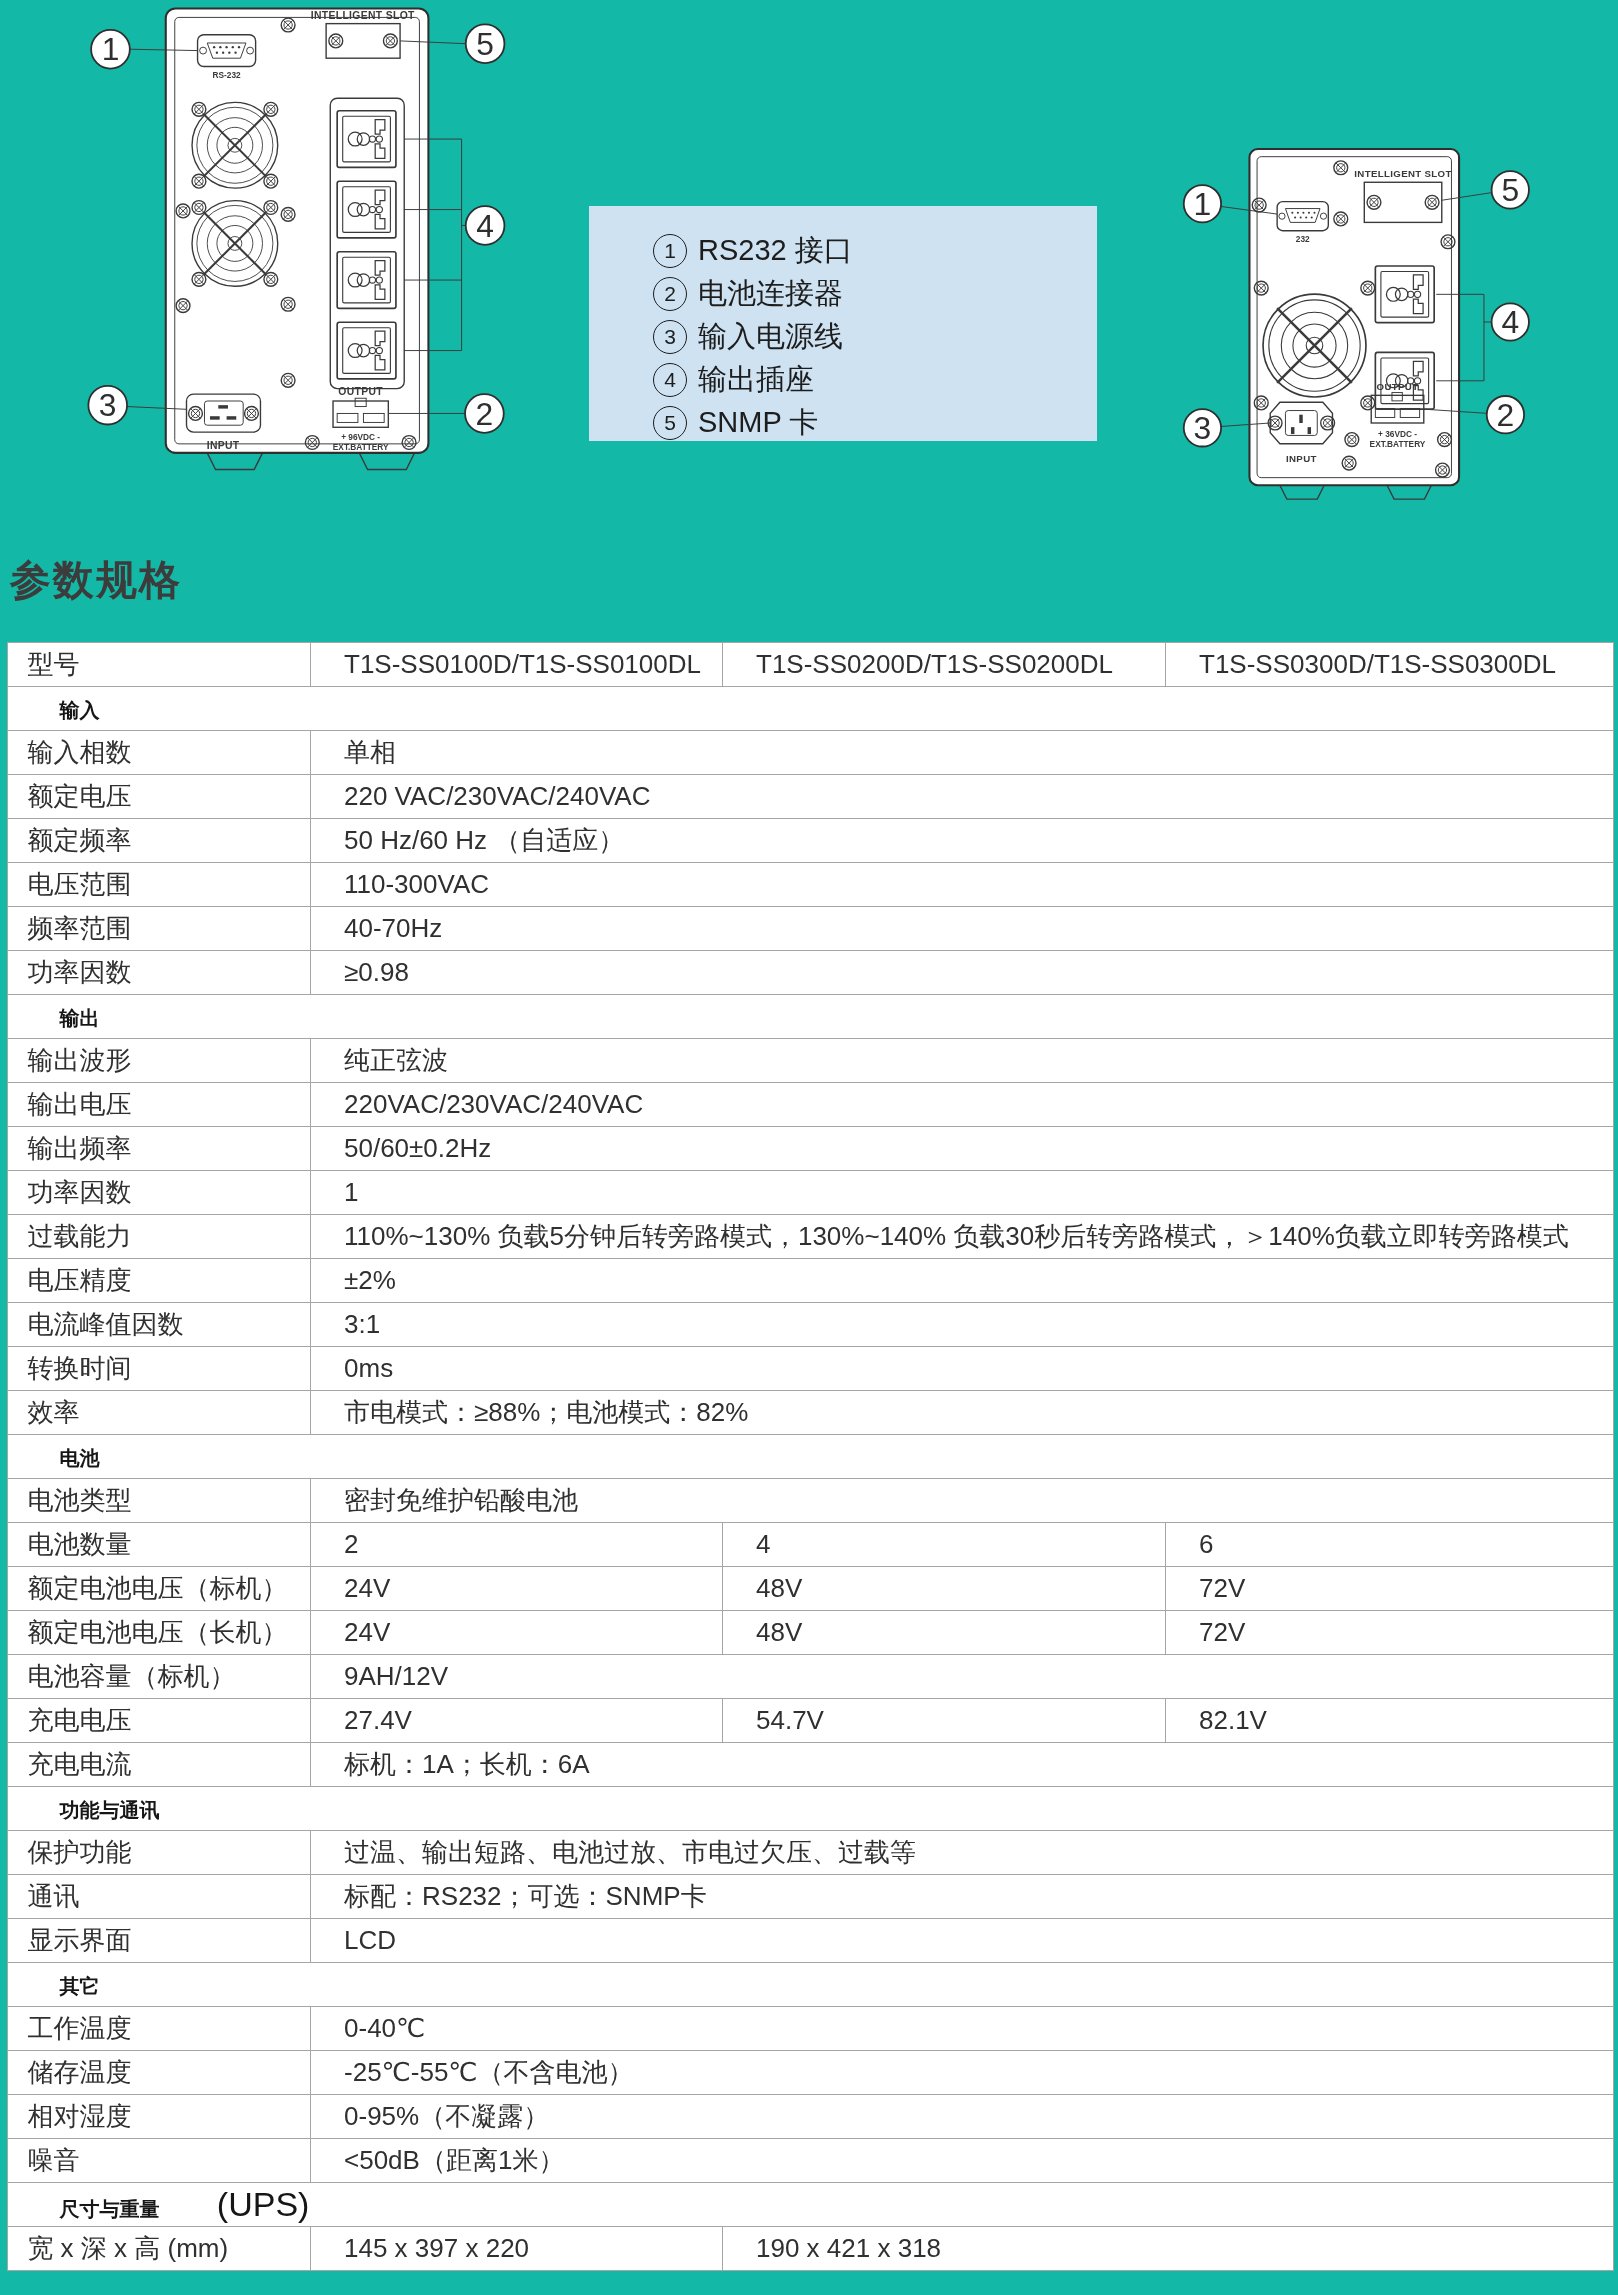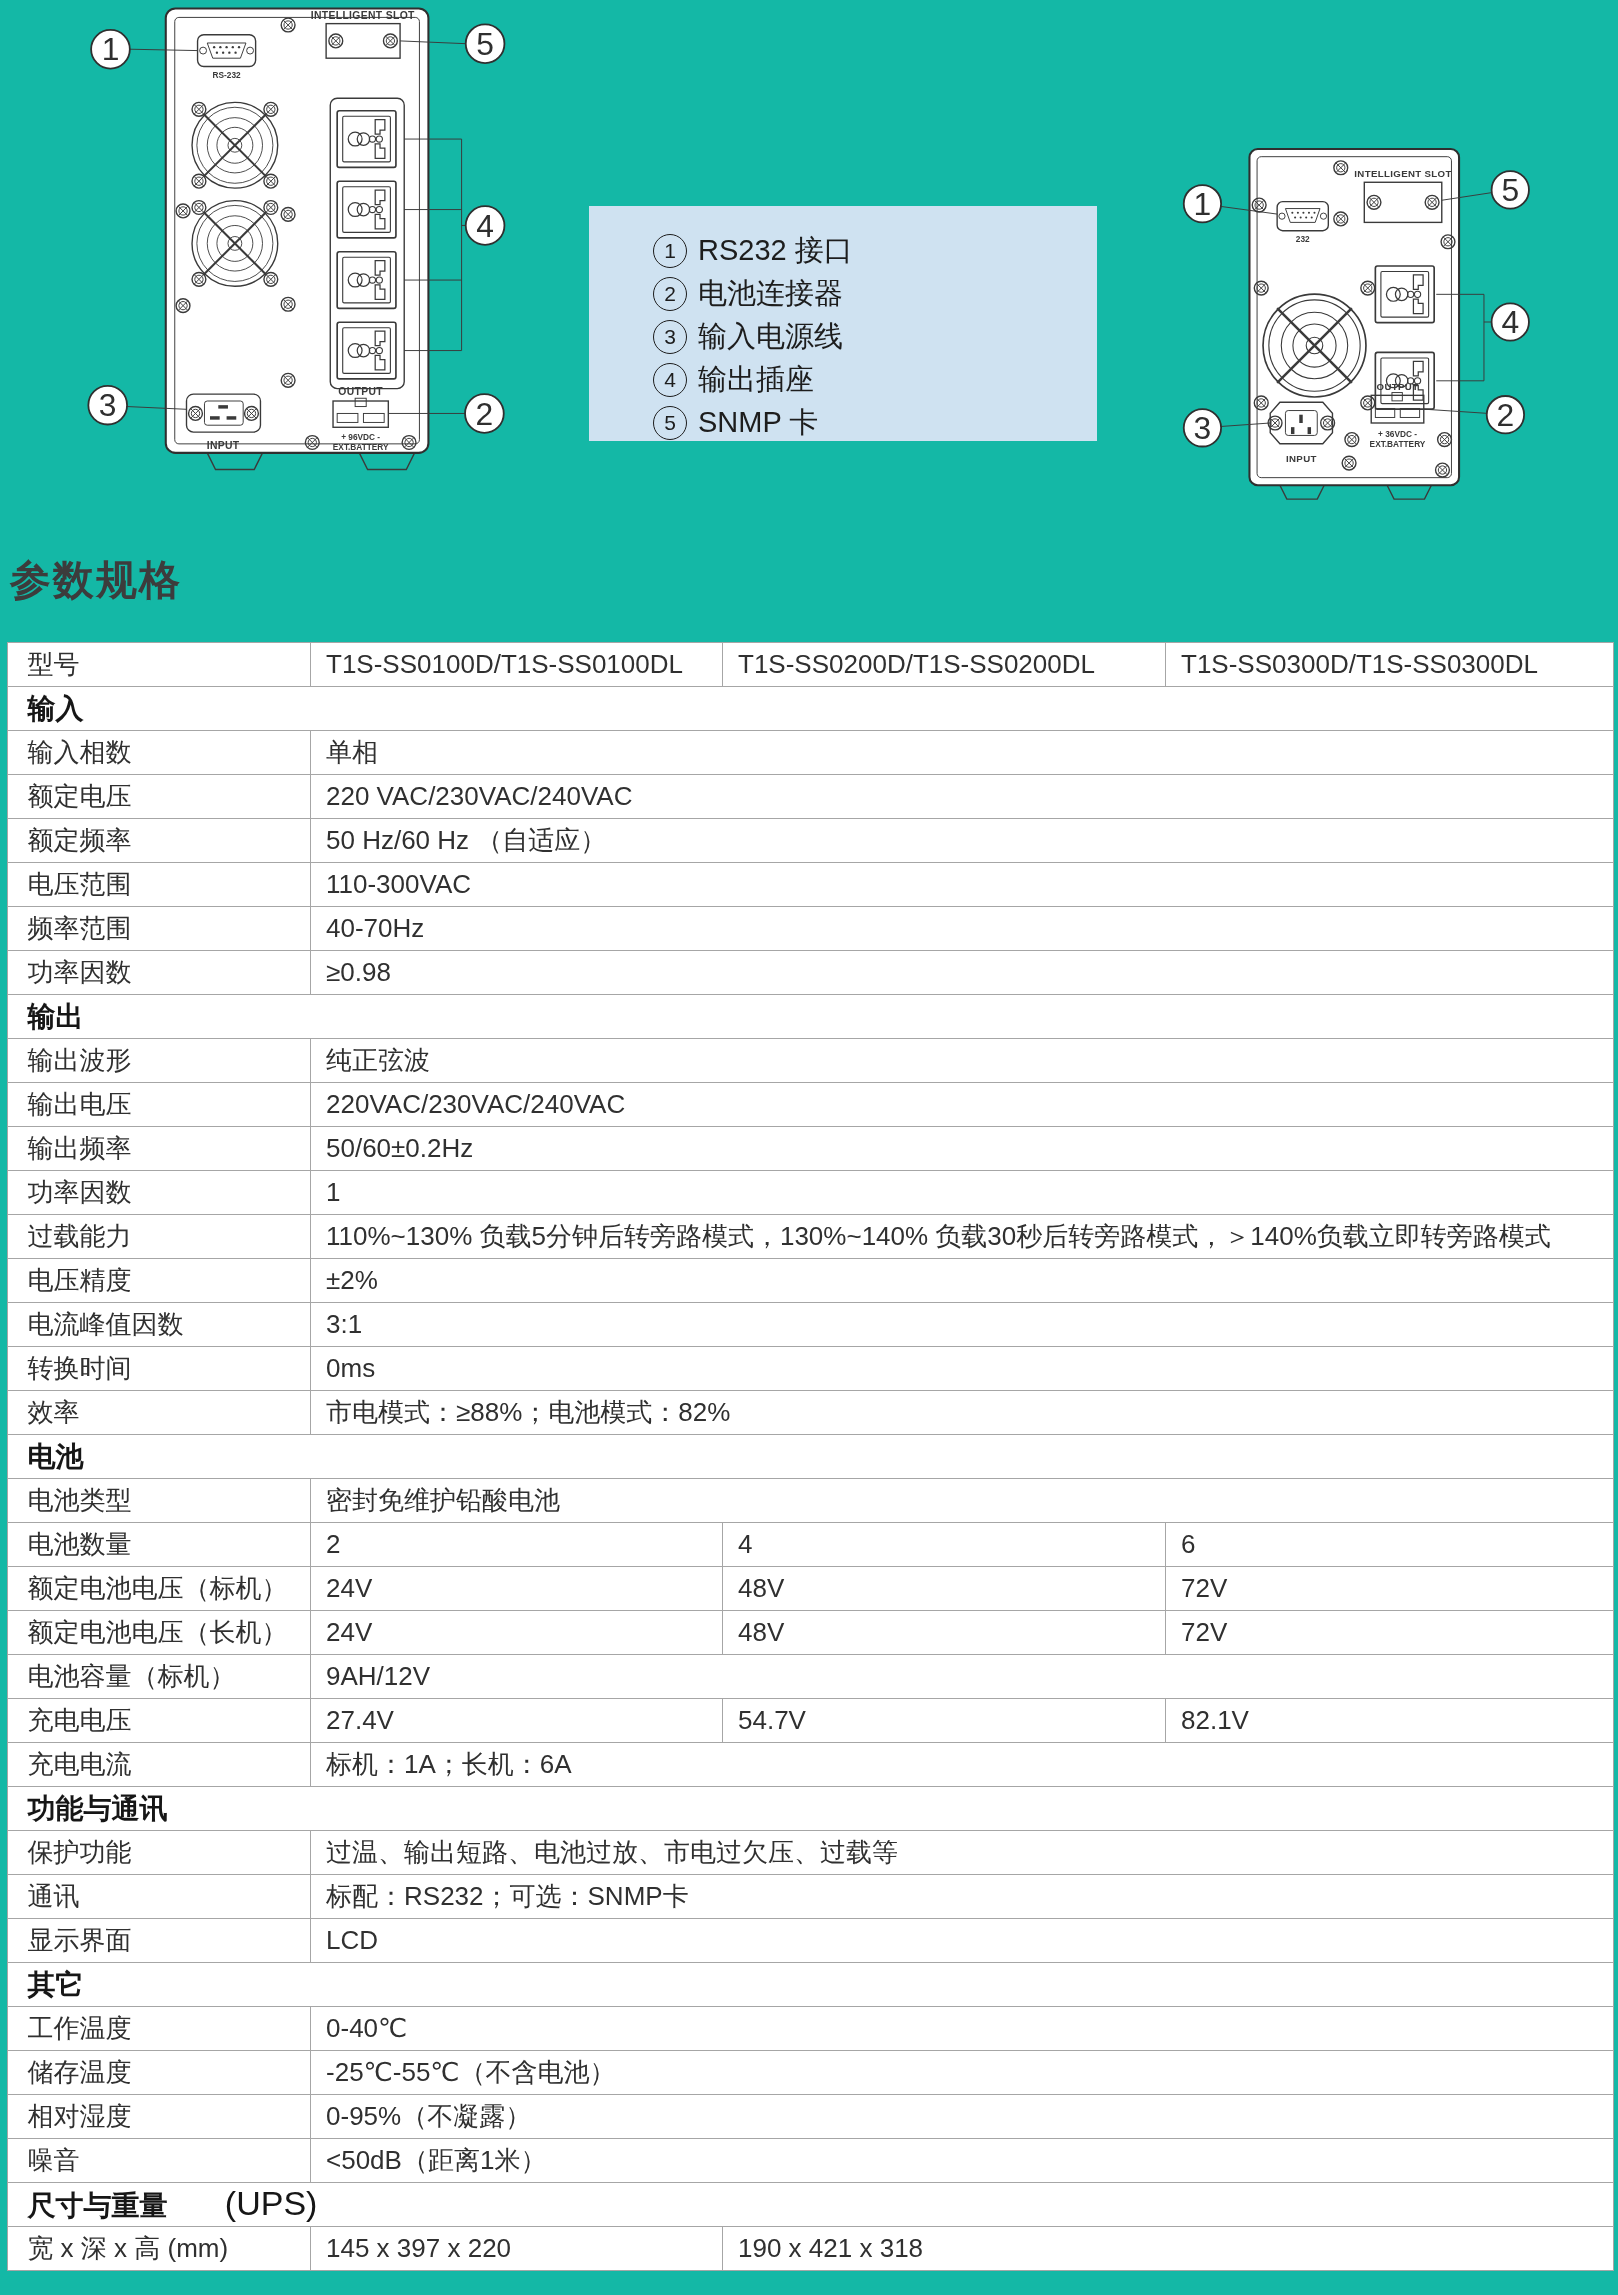--- a/index.html
+++ b/index.html
@@ -18,23 +18,23 @@
   .legend-list{list-style:none;margin:0;padding:23.5px 0 0 64px;}
   .legend-item{display:flex;align-items:center;height:43px;font-size:29px;color:#1d1d1d;}
   .legend-num{display:inline-flex;align-items:center;justify-content:center;width:32px;height:32px;
       border:1.7px solid #1d1d1d;border-radius:50%;font-size:21px;margin-right:11px;flex:0 0 auto;}
   .page-title{position:absolute;left:9.7px;top:526px;font-size:41px;font-weight:600;color:#3c3c3c;letter-spacing:2.1px;}
   .spec-table-wrap{position:absolute;left:7px;top:642px;width:1605px;}
   table.spec-table{border-collapse:collapse;table-layout:fixed;width:1605px;font-size:26px;color:#303030;}
   table.spec-table td{border:1.4px solid #a6a6a6;height:41px;vertical-align:middle;background:#fff;
       overflow:hidden;white-space:nowrap;}
   td.label-cell{padding-left:19.4px;}
-  td.value-cell{padding-left:15px;}
+  td.value-cell{padding-left:33px;}
   td.sec-cell{background:#cfe2f1;height:39px;padding-left:19.4px;color:#161616;}
-  .sec-label{font-weight:bold;font-size:28px;}
+  .sec-label{font-weight:bold;font-size:20px;margin-left:32px;}
   .sec-suffix{font-weight:normal;font-size:34px;margin-left:48px;}
 </style>
 </head>
 <body>
 
 <div class="page">
 
   <svg width="0" height="0">
     <defs>
       <g id="def-screw" stroke="#3a3a3a" fill="none">

